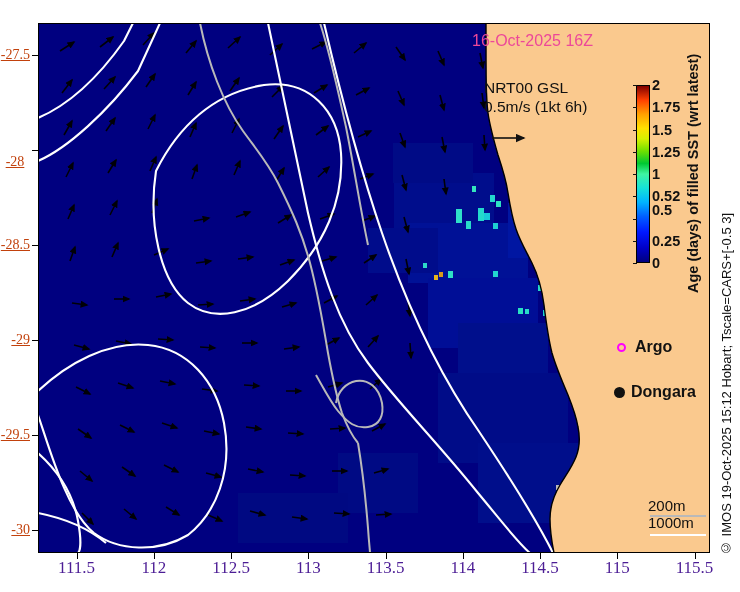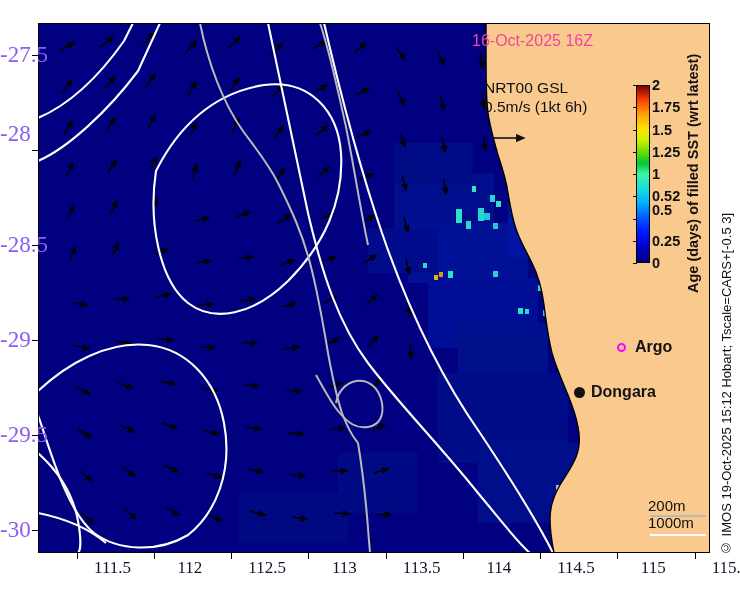--- a/index.html
+++ b/index.html
@@ -10,24 +10,24 @@
   
   #plot{position:absolute;left:38px;top:23px;width:672px;height:530px;
         background:#000080;overflow:hidden;}
   #plot-border{position:absolute;left:38px;top:23px;width:672px;height:530px;
         border:1px solid #000000;box-sizing:border-box;pointer-events:none;}
 
   .layer{position:absolute;left:0;top:0;width:672px;height:530px;}
 
   
   .xtick-label{position:absolute;top:558px;font-family:"Liberation Serif",serif;
-       font-size:17px;color:#0f172a;transform:translateX(-50%);white-space:nowrap;margin-left:36px;}
+       font-size:17px;color:#4c1d95;transform:translateX(-50%);white-space:nowrap;}
   .ytick-label{position:absolute;left:30px;font-family:"Liberation Serif",serif;
-       font-size:23px;color:#8b5cf6;transform:translateY(-50%);white-space:nowrap;
-       text-align:right;}
+       font-size:14px;color:#c2410c;transform:translateY(-50%);white-space:nowrap;
+       text-align:right;text-decoration:underline;}
   .tickmark-x{position:absolute;width:1px;height:6px;background:#000;top:553px;}
   .tickmark-y{position:absolute;width:6px;height:1px;background:#000;left:32px;}
 
   
   .map-text{position:absolute;color:#ec4899;font-size:15px;
        font-family:"Liberation Sans",sans-serif;white-space:nowrap;}
   #stamp-date{left:472px;top:32px;font-size:16px;}
   #vec-block{position:absolute;left:484px;top:78px;line-height:19px;font-size:15.5px;
        color:#111;white-space:nowrap;}
   #vec-arrow{position:absolute;left:492px;top:133px;width:40px;height:10px;}
@@ -312,21 +312,21 @@
           </marker>
         </defs>
       <path d="M0,5 L32,5" stroke="#111" stroke-width="1.6" marker-end="url(#vh2)"></path>
     </svg>
 
     <div id="argo-legend" style="left:579px;top:293px;margin-top:22px;">
       <span id="argo-dot"></span>
       <span id="argo-label">Argo</span>
     </div>
 
-    <div id="dongara-group" style="left:536px;top:360px;">
+    <div id="dongara-group" style="left:576px;top:360px;">
       <span id="dongara-dot"></span>
       <span id="dongara-label">Dongara</span>
     </div>
 
     <div id="depth-key" style="left:610px;top:474px;">
       <div>200m</div>
       <div>1000m</div>
     </div>
     <div class="key-rule" style="left:612px;top:492px;background:#b9b9b9;"></div>
     <div class="key-rule" style="left:612px;top:511px;background:#ffffff;"></div>
@@ -358,21 +358,21 @@
     <div class="xtick-label" style="left: 462.828px;">114</div>
     <div class="tickmark-x" style="left: 540.069px;"></div>
     <div class="xtick-label" style="left: 540.069px;">114.5</div>
     <div class="tickmark-x" style="left: 617.31px;"></div>
     <div class="xtick-label" style="left: 617.31px;">115</div>
     <div class="tickmark-x" style="left: 694.552px;"></div>
     <div class="xtick-label" style="left: 694.552px;">115.5</div>
     <div class="tickmark-y" style="top: 55.2939px;"></div>
     <div class="ytick-label" style="top: 55.2939px; left: 0px; width: 30px; text-align: right;">-27.5</div>
     <div class="tickmark-y" style="top: 150.276px;"></div>
-    <div class="ytick-label" style="top: 134px; left: 0px; width: 30px; text-align: right;">-28</div>
+    <div class="ytick-label" style="top: 162px; left: 0px; width: 30px; text-align: center;">-28</div>
     <div class="tickmark-y" style="top: 245.258px;"></div>
     <div class="ytick-label" style="top: 245.258px; left: 0px; width: 30px; text-align: right;">-28.5</div>
     <div class="tickmark-y" style="top: 340.24px;"></div>
     <div class="ytick-label" style="top: 340.24px; left: 0px; width: 30px; text-align: right;">-29</div>
     <div class="tickmark-y" style="top: 435.222px;"></div>
     <div class="ytick-label" style="top: 435.222px; left: 0px; width: 30px; text-align: right;">-29.5</div>
     <div class="tickmark-y" style="top: 530.204px;"></div>
     <div class="ytick-label" style="top: 530.204px; left: 0px; width: 30px; text-align: right;">-30</div>
     <div class="cbar-tick" style="top: 85px;">2</div>
     <div class="cbar-notch" style="top: 85px;"></div>

